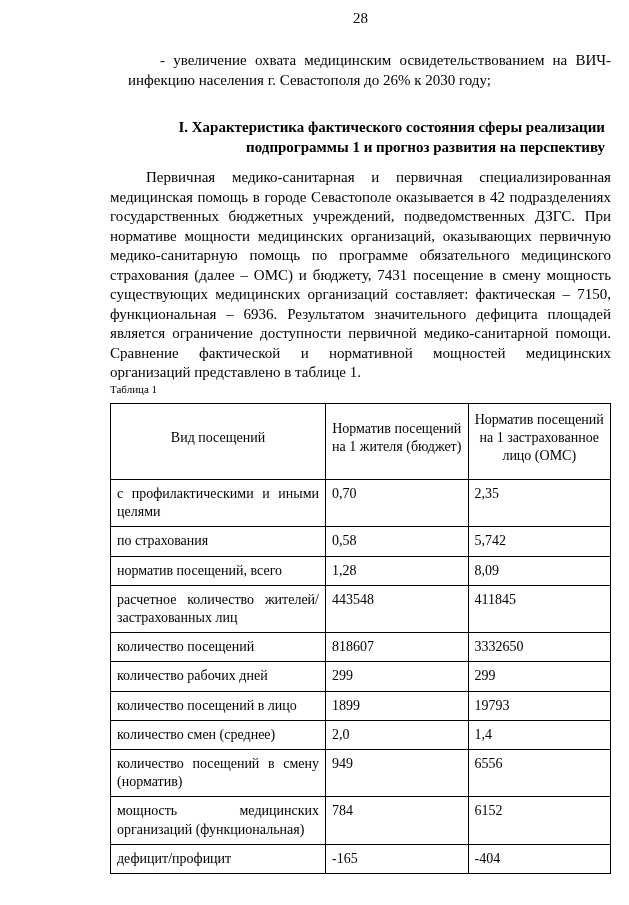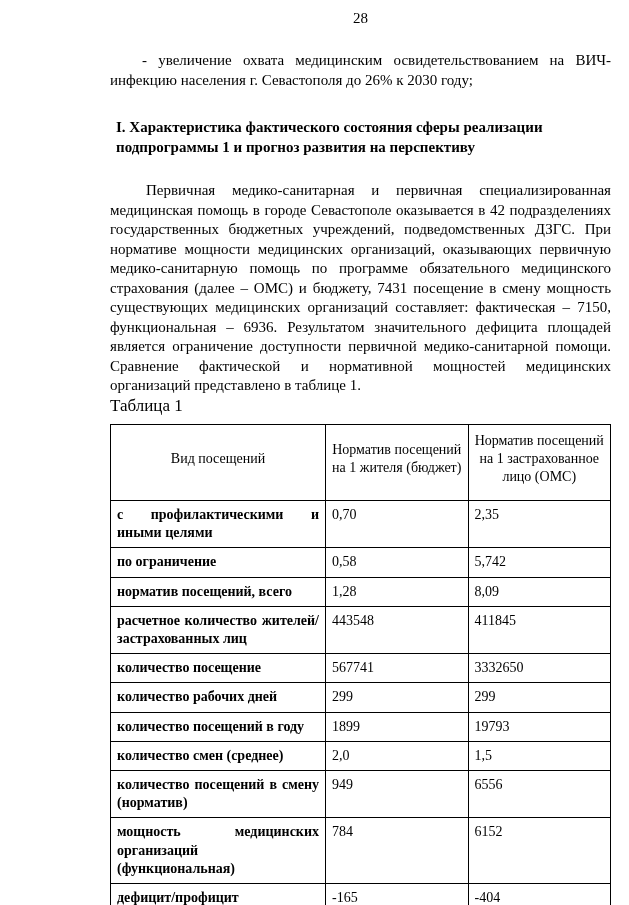--- a/index.html
+++ b/index.html
@@ -27,33 +27,34 @@
   }
   .para {
     font-size: 15px;
     line-height: 1.3;
     text-align: justify;
     margin: 0;
   }
   .bullet-para {
     text-indent: 32px;
     margin-bottom: 28px;
+    margin-left: 18px;
   }
   .section-heading {
     font-size: 15px;
     font-weight: bold;
-    text-align: left;
+    text-align: right;
     line-height: 1.3;
-    margin: 0 6px 24px 6px;
+    margin: 0 6px 11px 6px;
   }
   .body-para {
     text-indent: 36px;
   }
   .table-caption {
-    font-size: 17px;
+    font-size: 11px;
     text-align: left;
     margin: 0 0 8px 0;
   }
   table.visits {
     border-collapse: collapse;
     width: 100%;
     font-size: 14px;
     line-height: 1.3;
   }
   table.visits th,
@@ -64,21 +65,20 @@
   table.visits th {
     font-weight: normal;
     text-align: center;
     vertical-align: middle;
     padding-top: 7px;
     padding-bottom: 14px;
   }
   table.visits td.label {
     text-align: justify;
     vertical-align: top;
-    font-weight: bold;
   }
   table.visits td.num {
     text-align: left;
     vertical-align: top;
   }
   .col-type { width: 43%; }
   .col-budget { width: 28.5%; }
   .col-oms { width: 28.5%; }
 </style>
 </head>
@@ -109,53 +109,53 @@
         <th>Норматив посещений на 1 застрахованное лицо (ОМС)</th>
       </tr>
     </thead>
     <tbody>
       <tr>
         <td class="label">с профилактическими и иными целями</td>
         <td class="num">0,70</td>
         <td class="num">2,35</td>
       </tr>
       <tr>
-        <td class="label">по ограничение</td>
+        <td class="label">по страхования</td>
         <td class="num">0,58</td>
         <td class="num">5,742</td>
       </tr>
       <tr>
         <td class="label">норматив посещений, всего</td>
         <td class="num">1,28</td>
         <td class="num">8,09</td>
       </tr>
       <tr>
         <td class="label">расчетное количество жителей/застрахованных лиц</td>
         <td class="num">443548</td>
         <td class="num">411845</td>
       </tr>
       <tr>
-        <td class="label">количество посещение</td>
-        <td class="num">567741</td>
+        <td class="label">количество посещений</td>
+        <td class="num">818607</td>
         <td class="num">3332650</td>
       </tr>
       <tr>
         <td class="label">количество рабочих дней</td>
         <td class="num">299</td>
         <td class="num">299</td>
       </tr>
       <tr>
-        <td class="label">количество посещений в году</td>
+        <td class="label">количество посещений в лицо</td>
         <td class="num">1899</td>
         <td class="num">19793</td>
       </tr>
       <tr>
         <td class="label">количество смен (среднее)</td>
         <td class="num">2,0</td>
-        <td class="num">1,5</td>
+        <td class="num">1,4</td>
       </tr>
       <tr>
         <td class="label">количество посещений в смену (норматив)</td>
         <td class="num">949</td>
         <td class="num">6556</td>
       </tr>
       <tr>
         <td class="label">мощность медицинских организаций (функциональная)</td>
         <td class="num">784</td>
         <td class="num">6152</td>

